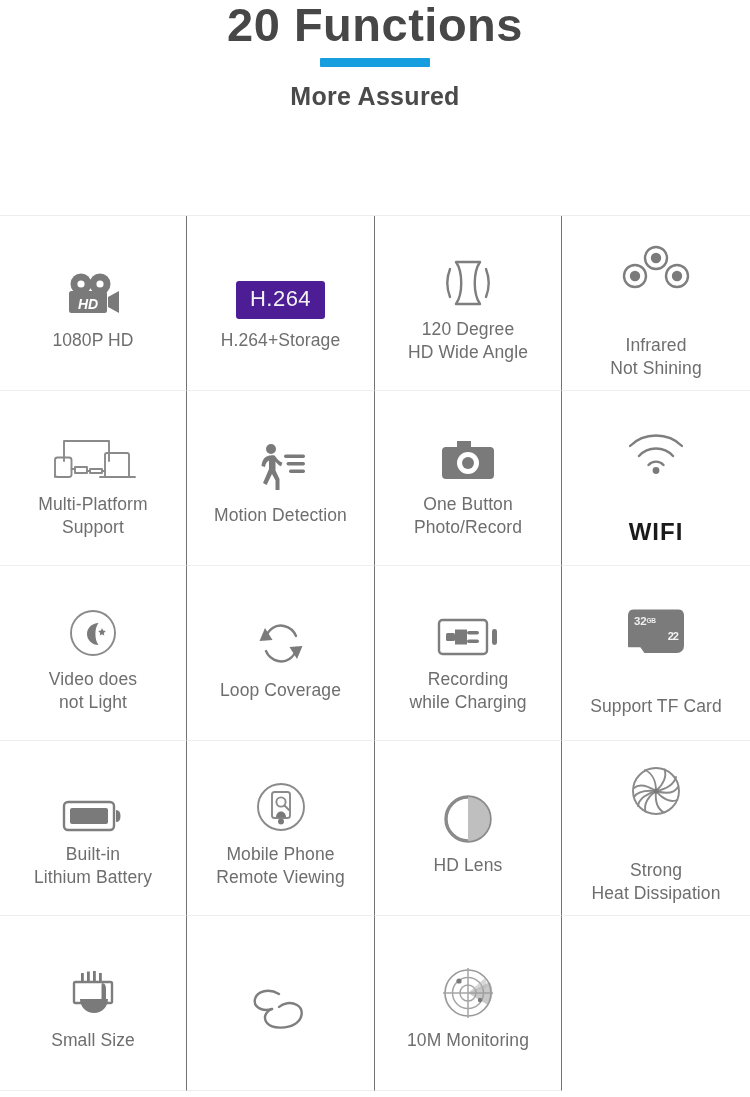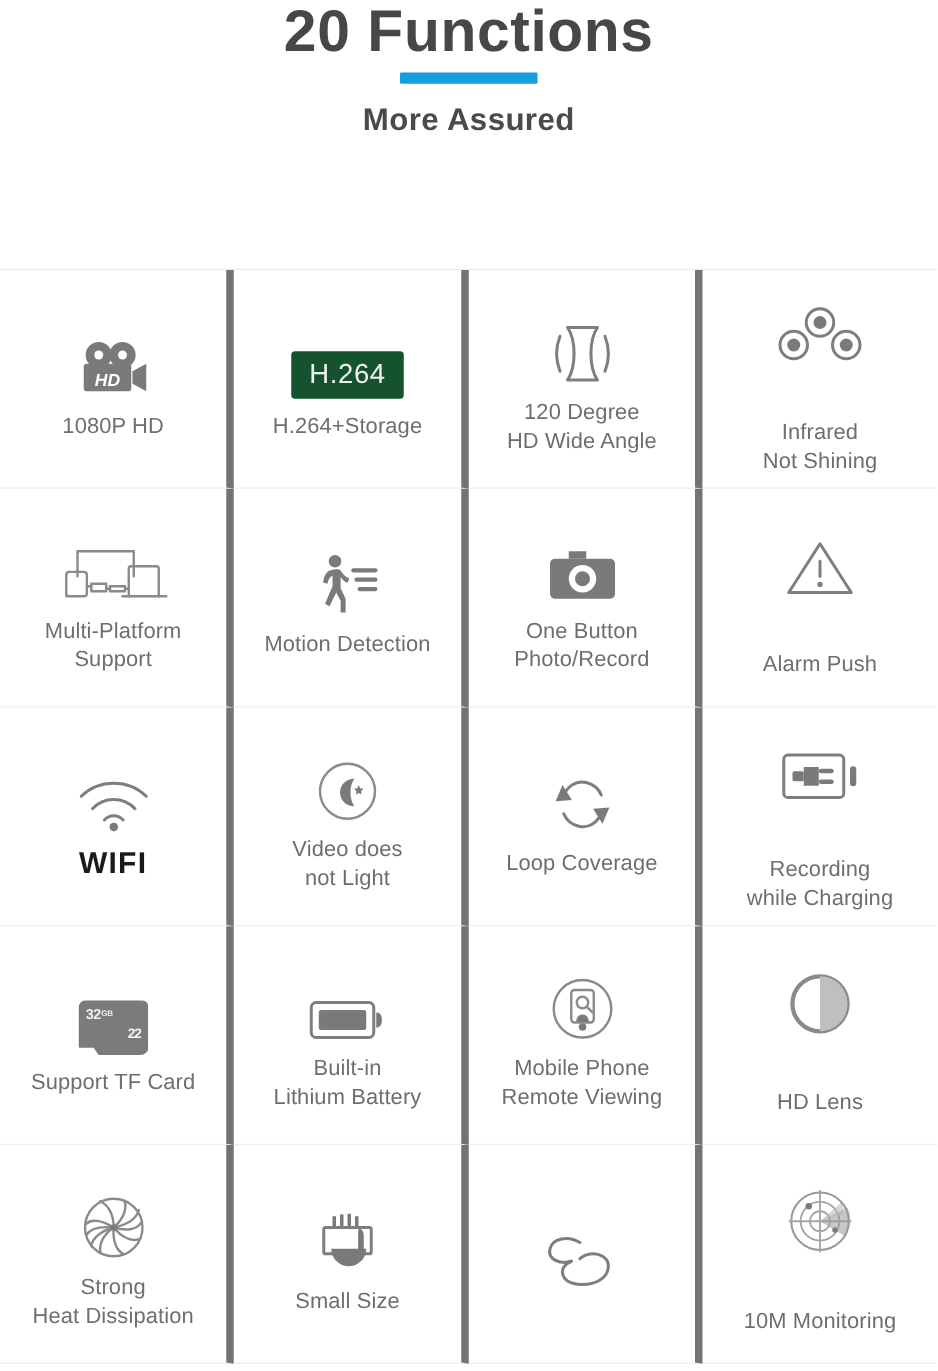--- a/index.html
+++ b/index.html
@@ -27,21 +27,21 @@
   
   .grid{
     position:absolute;top:215px;left:0;width:750px;
     display:grid;
     grid-template-columns:187px 188px 187px 188px;
     grid-template-rows:175px 175px 175px 175px 175px;
     border-top:1px solid #eceef0;
   }
   .cell{
     position:relative;
-    border-right:6px solid #737373;
+    border-right:1px solid #737373;
     border-bottom:1px solid #eceef0;
     display:flex;flex-direction:column;
     align-items:center;justify-content:center;
     box-sizing:border-box;
     padding:6px 6px 4px;
   }
   .cell:nth-child(4n){border-right:none;gap:32px;}
   .icon-box{
     height:64px;width:100%;
     display:flex;align-items:flex-end;justify-content:center;
@@ -55,21 +55,21 @@
 
   svg{display:block;overflow:visible;}
   .g-fill{fill:#7a7a7a;}
   .g-stroke{fill:none;stroke:#7e7e7e;stroke-width:2.4;
             stroke-linecap:round;stroke-linejoin:round;}
   .g-stroke-thin{fill:none;stroke:#8a8a8a;stroke-width:1.9;
             stroke-linecap:round;stroke-linejoin:round;}
 
   
   .badge264{
-    background:#14532d;color:#f2f2f2;
+    background:#4c1d95;color:#f2f2f2;
     font-size:22px;letter-spacing:0.5px;
     padding:5px 14px 7px;border-radius:3px;
     font-family:"Liberation Sans",sans-serif;
   }
   
   .tfcard{position:relative;width:56px;height:44px;}
   .tfcard .body{
     position:absolute;inset:0;background:#7b7b7b;
     border-radius:6px 6px 7px 7px;
     clip-path:polygon(0 0,100% 0,100% 100%,30% 100%,22% 86%,0 86%);
@@ -205,32 +205,20 @@
           <circle cx="29" cy="26" r="11" fill="#ffffff"></circle>
           <circle class="g-fill" cx="29" cy="26" r="6"></circle>
         </svg>
       </div>
       <div>
         <div class="label">One Button</div>
         <div class="label">Photo/Record</div>
       </div>
     </div>
 
-    <div class="cell">
-      <div class="icon-box">
-        <svg width="56" height="48" viewBox="0 0 56 48">
-          <path class="g-stroke" d="M28 5 L53 44 L3 44 Z"></path>
-          <path class="g-stroke" d="M28 19 L28 31" stroke-width="3.2"></path>
-          <circle class="g-fill" cx="28" cy="37.5" r="2.1"></circle>
-        </svg>
-      </div>
-      <div>
-        <div class="label">Alarm Push</div>
-      </div>
-    </div>
 
     <div class="cell">
       <div class="icon-box">
         <svg width="62" height="44" viewBox="0 0 62 44">
           <path class="g-stroke" d="M5 16 C19 2 43 2 57 16" stroke-width="6.4"></path>
           <path class="g-stroke" d="M14 26 C23 16 39 16 48 26" stroke-width="6.4"></path>
           <path class="g-stroke" d="M23.5 35 C27.5 30.5 34.5 30.5 38.5 35" stroke-width="6.4"></path>
           <circle class="g-fill" cx="31" cy="40.5" r="3.4"></circle>
         </svg>
       </div>

